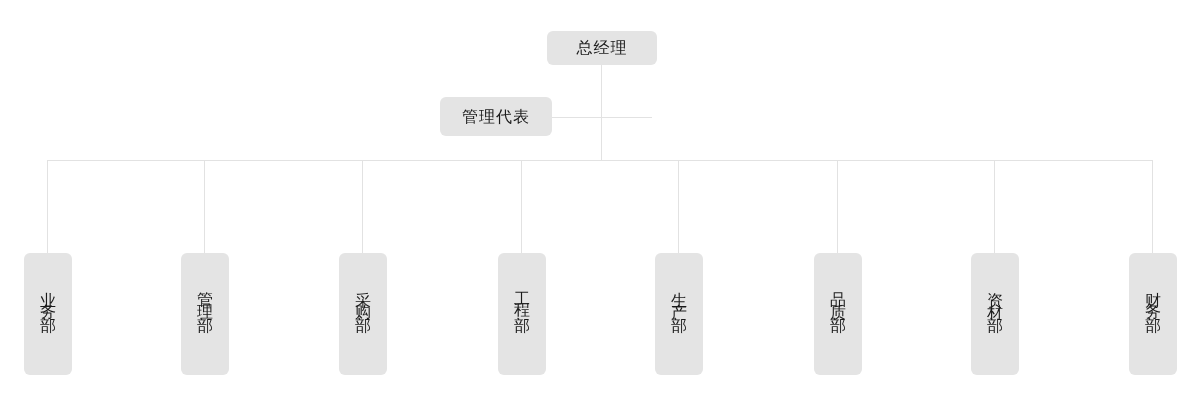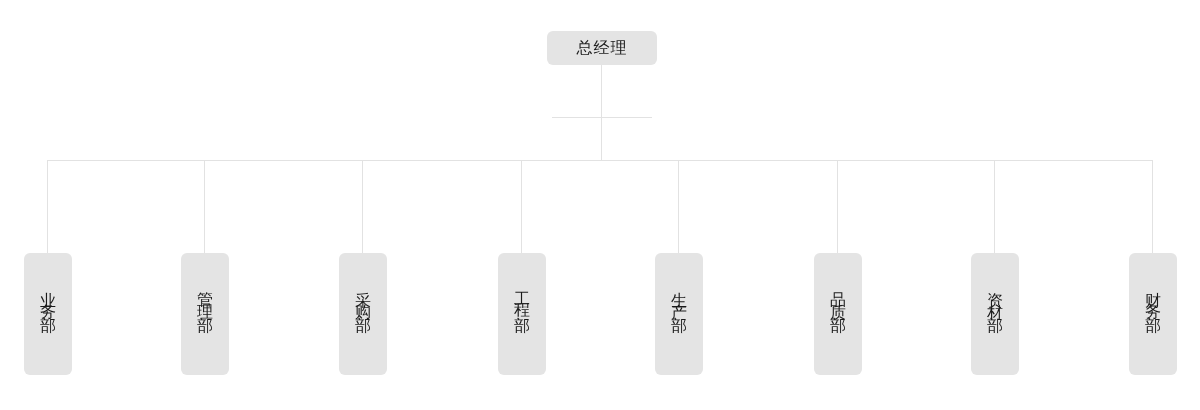--- a/index.html
+++ b/index.html
@@ -97,20 +97,23 @@
   <div class="line line-v" style="left:521px; top:160px; height:93px;"></div>
   <div class="line line-v" style="left:678px; top:160px; height:93px;"></div>
   <div class="line line-v" style="left:837px; top:160px; height:93px;"></div>
   <div class="line line-v" style="left:994px; top:160px; height:93px;"></div>
   <div class="line line-v" style="left:1152px; top:160px; height:93px;"></div>
 
   <div class="node node-top">
     <span class="node-label">总经理</span>
   </div>
 
+  <div class="node node-mid node-mgmt-rep">
+    <span class="node-label">管理代表</span>
+  </div>
 
   <div class="node node-dept" style="left:24px;">
     <span class="node-label">业务部</span>
   </div>
   <div class="node node-dept" style="left:181px;">
     <span class="node-label">管理部</span>
   </div>
   <div class="node node-dept" style="left:339px;">
     <span class="node-label">采购部</span>
   </div>

